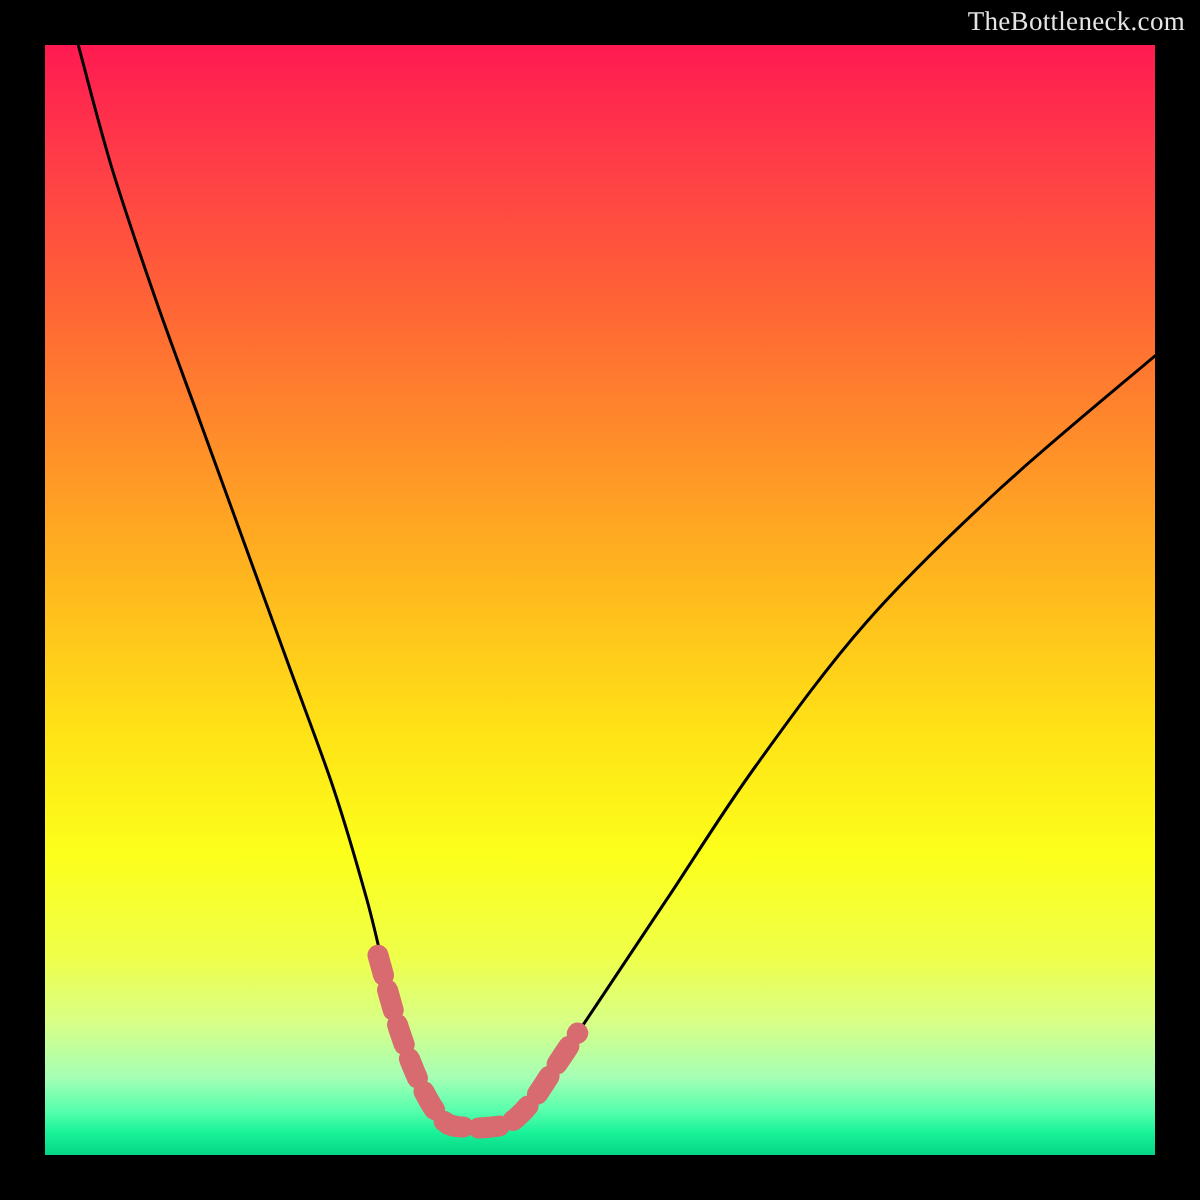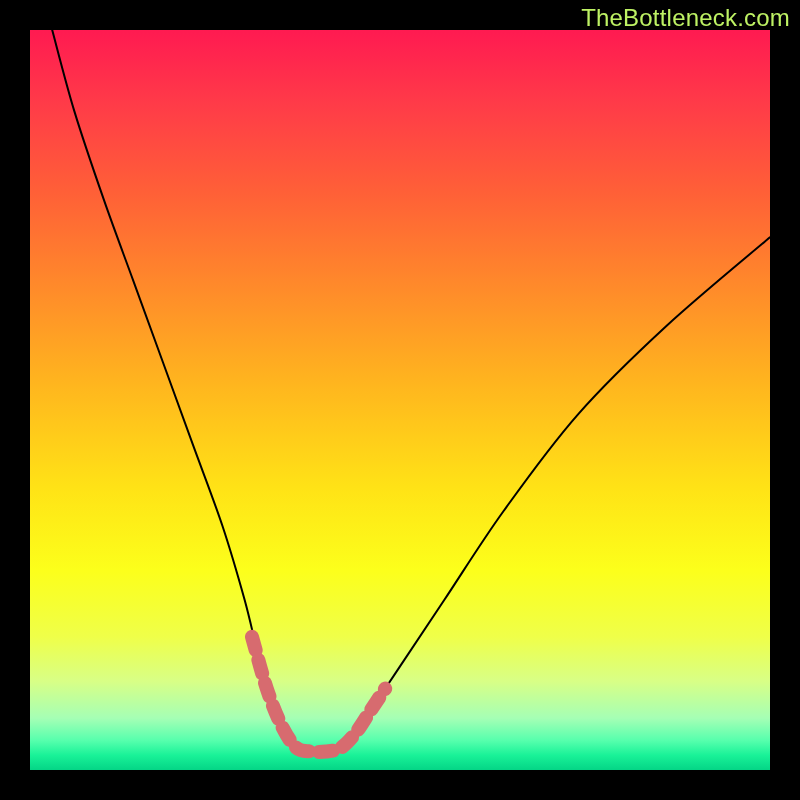--- a/index.html
+++ b/index.html
@@ -14,25 +14,26 @@
   .stage {
     position: relative;
     width: 800px;
     height: 800px;
     background: #000;
   }
   .watermark {
     position: absolute;
     top: 4px;
     right: 10px;
-    color: #bef264;
-    font-size: 24px;
+    color: #e5e5e5;
+    font-size: 18px;
     letter-spacing: 0.2px;
     font-weight: 400;
     z-index: 20;
+    font-family: Liberation Serif, serif;
   }
   .plot-area {
     position: absolute;
     left: 30px;
     top: 30px;
     width: 740px;
     height: 740px;
     overflow: hidden;
   }
   .gradient-bg {

